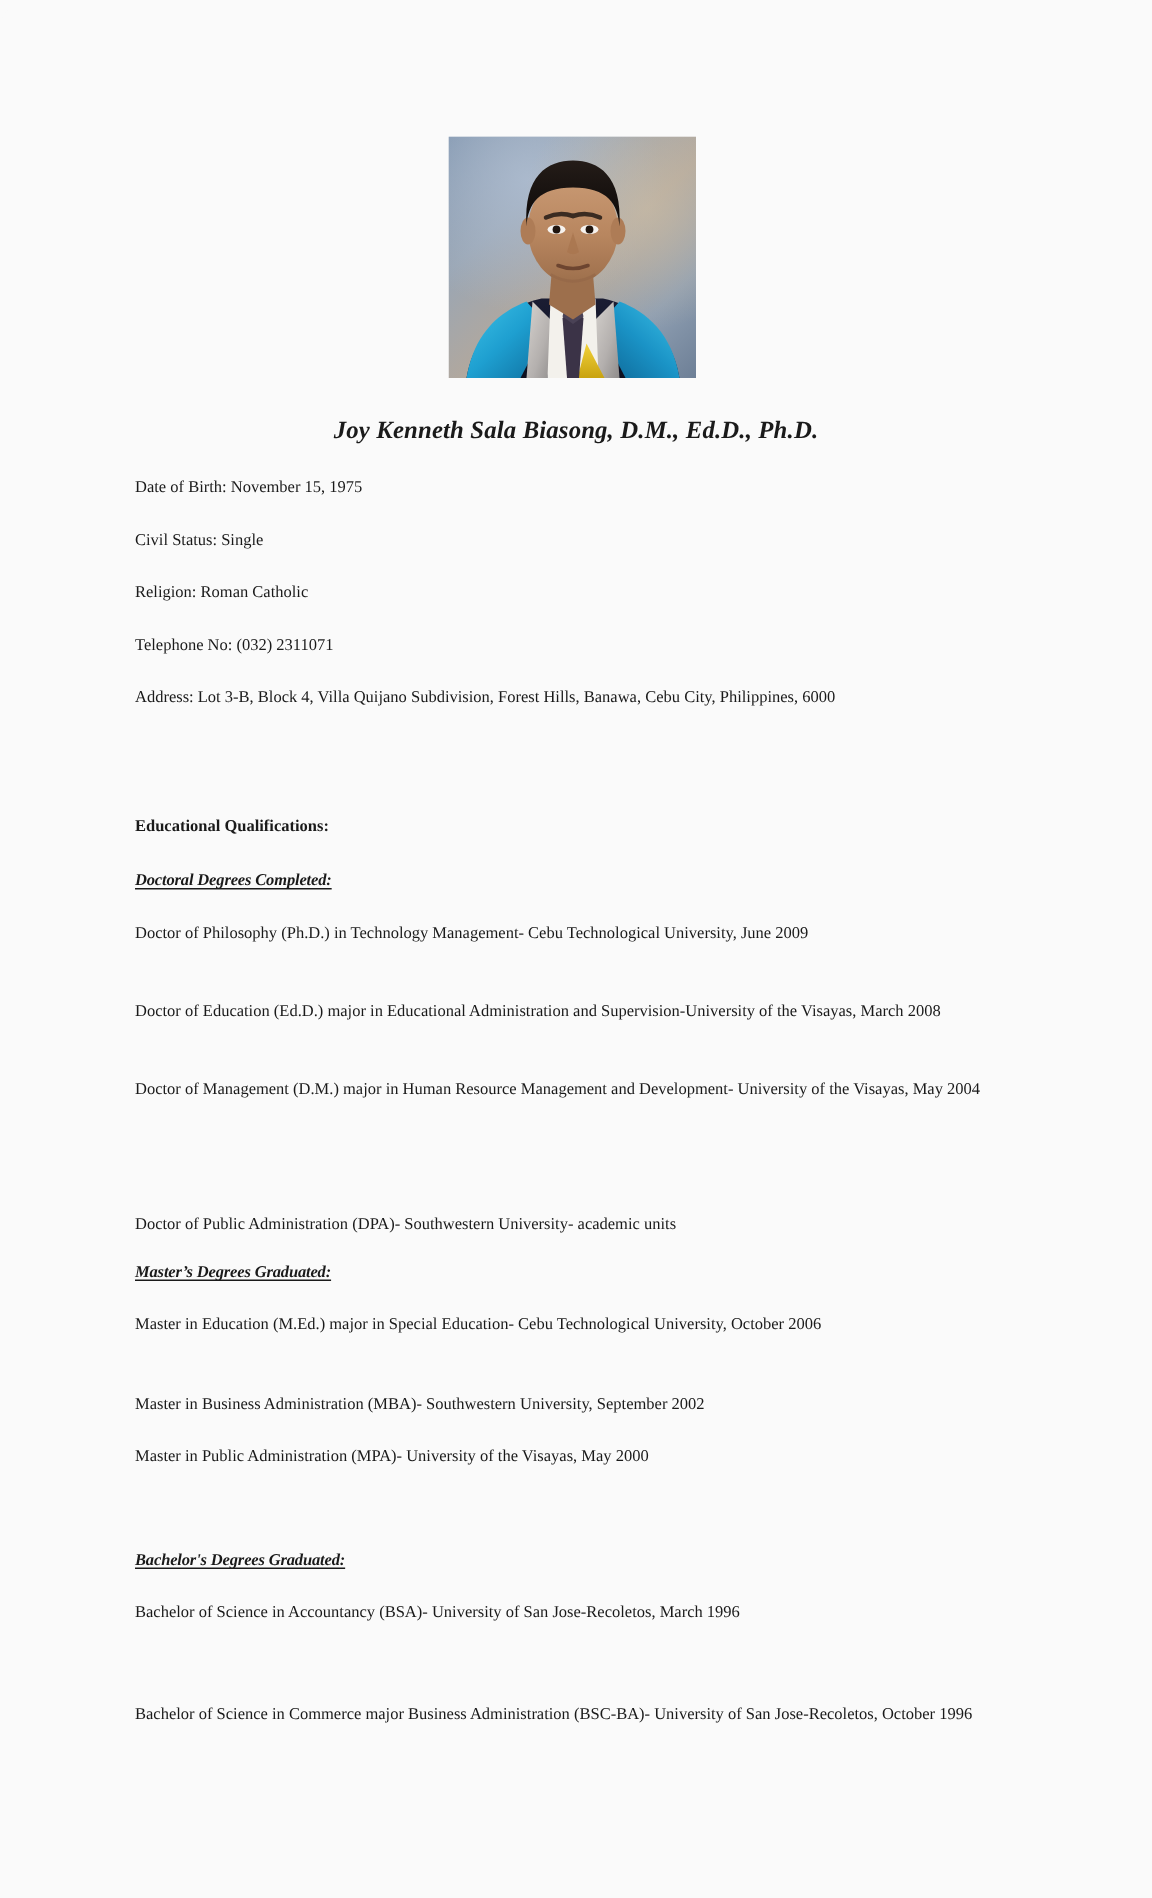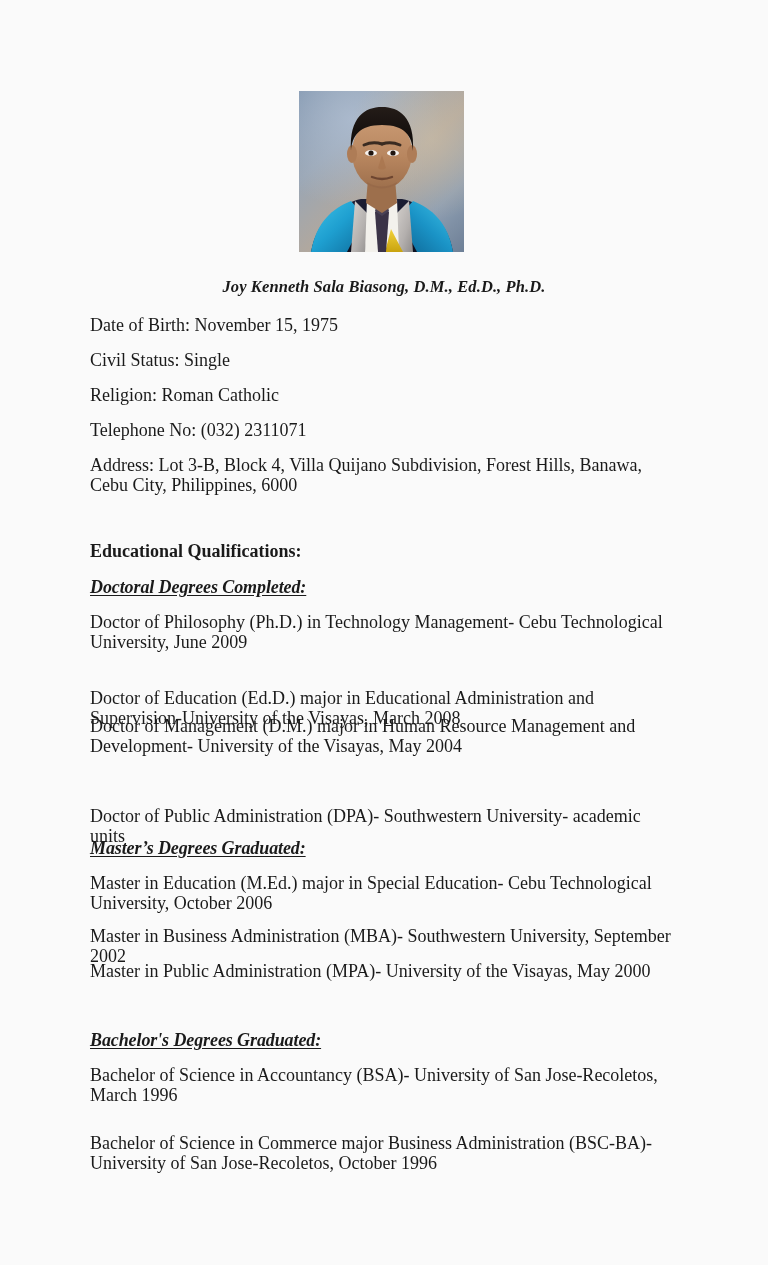--- a/index.html
+++ b/index.html
@@ -55,21 +55,21 @@
     font-size: 16.5px;
     font-weight: bold;
     font-style: italic;
     letter-spacing: 0.1px;
   }
 
   .block {
     position: absolute;
     left: 0;
     width: 588px;
-    font-size: 18px;
+    font-size: 11px;
     line-height: 20px;
   }
 
   .bold {
     font-weight: bold;
   }
 
   .section-head {
     font-weight: bold;
     font-style: italic;
@@ -189,21 +189,21 @@
     <div class="block" style="top:385px;">Religion: Roman Catholic</div>
     <div class="block" style="top:420px;">Telephone No: (032) 2311071</div>
     <div class="block" style="top:455px;">Address: Lot 3-B, Block 4, Villa Quijano Subdivision, Forest Hills, Banawa, Cebu City, Philippines, 6000</div>
 
     <div class="block bold" style="top:541px;">Educational Qualifications:</div>
 
     <div class="block" style="top:577px;">
       <span class="section-head">Doctoral Degrees Completed:</span>
     </div>
     <div class="block" style="top:612px;">Doctor of Philosophy (Ph.D.) in Technology Management- Cebu Technological University, June 2009</div>
-    <div class="block" style="top:664px;margin-top:24px;">Doctor of Education (Ed.D.) major in Educational Administration and Supervision-University of the Visayas, March 2008</div>
+    <div class="block" style="top:664px;">Doctor of Education (Ed.D.) major in Educational Administration and Supervision-University of the Visayas, March 2008</div>
     <div class="block" style="top:716px;">Doctor of Management (D.M.) major in Human Resource Management and Development- University of the Visayas, May 2004</div>
     <div class="block" style="top:768px;margin-top:38px;">Doctor of Public Administration (DPA)- Southwestern University- academic units</div>
 
     <div class="block" style="top:838px;">
       <span class="section-head">Master’s Degrees Graduated:</span>
     </div>
     <div class="block" style="top:873px;">Master in Education (M.Ed.) major in Special Education- Cebu Technological University, October 2006</div>
     <div class="block" style="top:926px;">Master in Business Administration (MBA)- Southwestern University, September 2002</div>
     <div class="block" style="top:961px;">Master in Public Administration (MPA)- University of the Visayas, May 2000</div>
 

